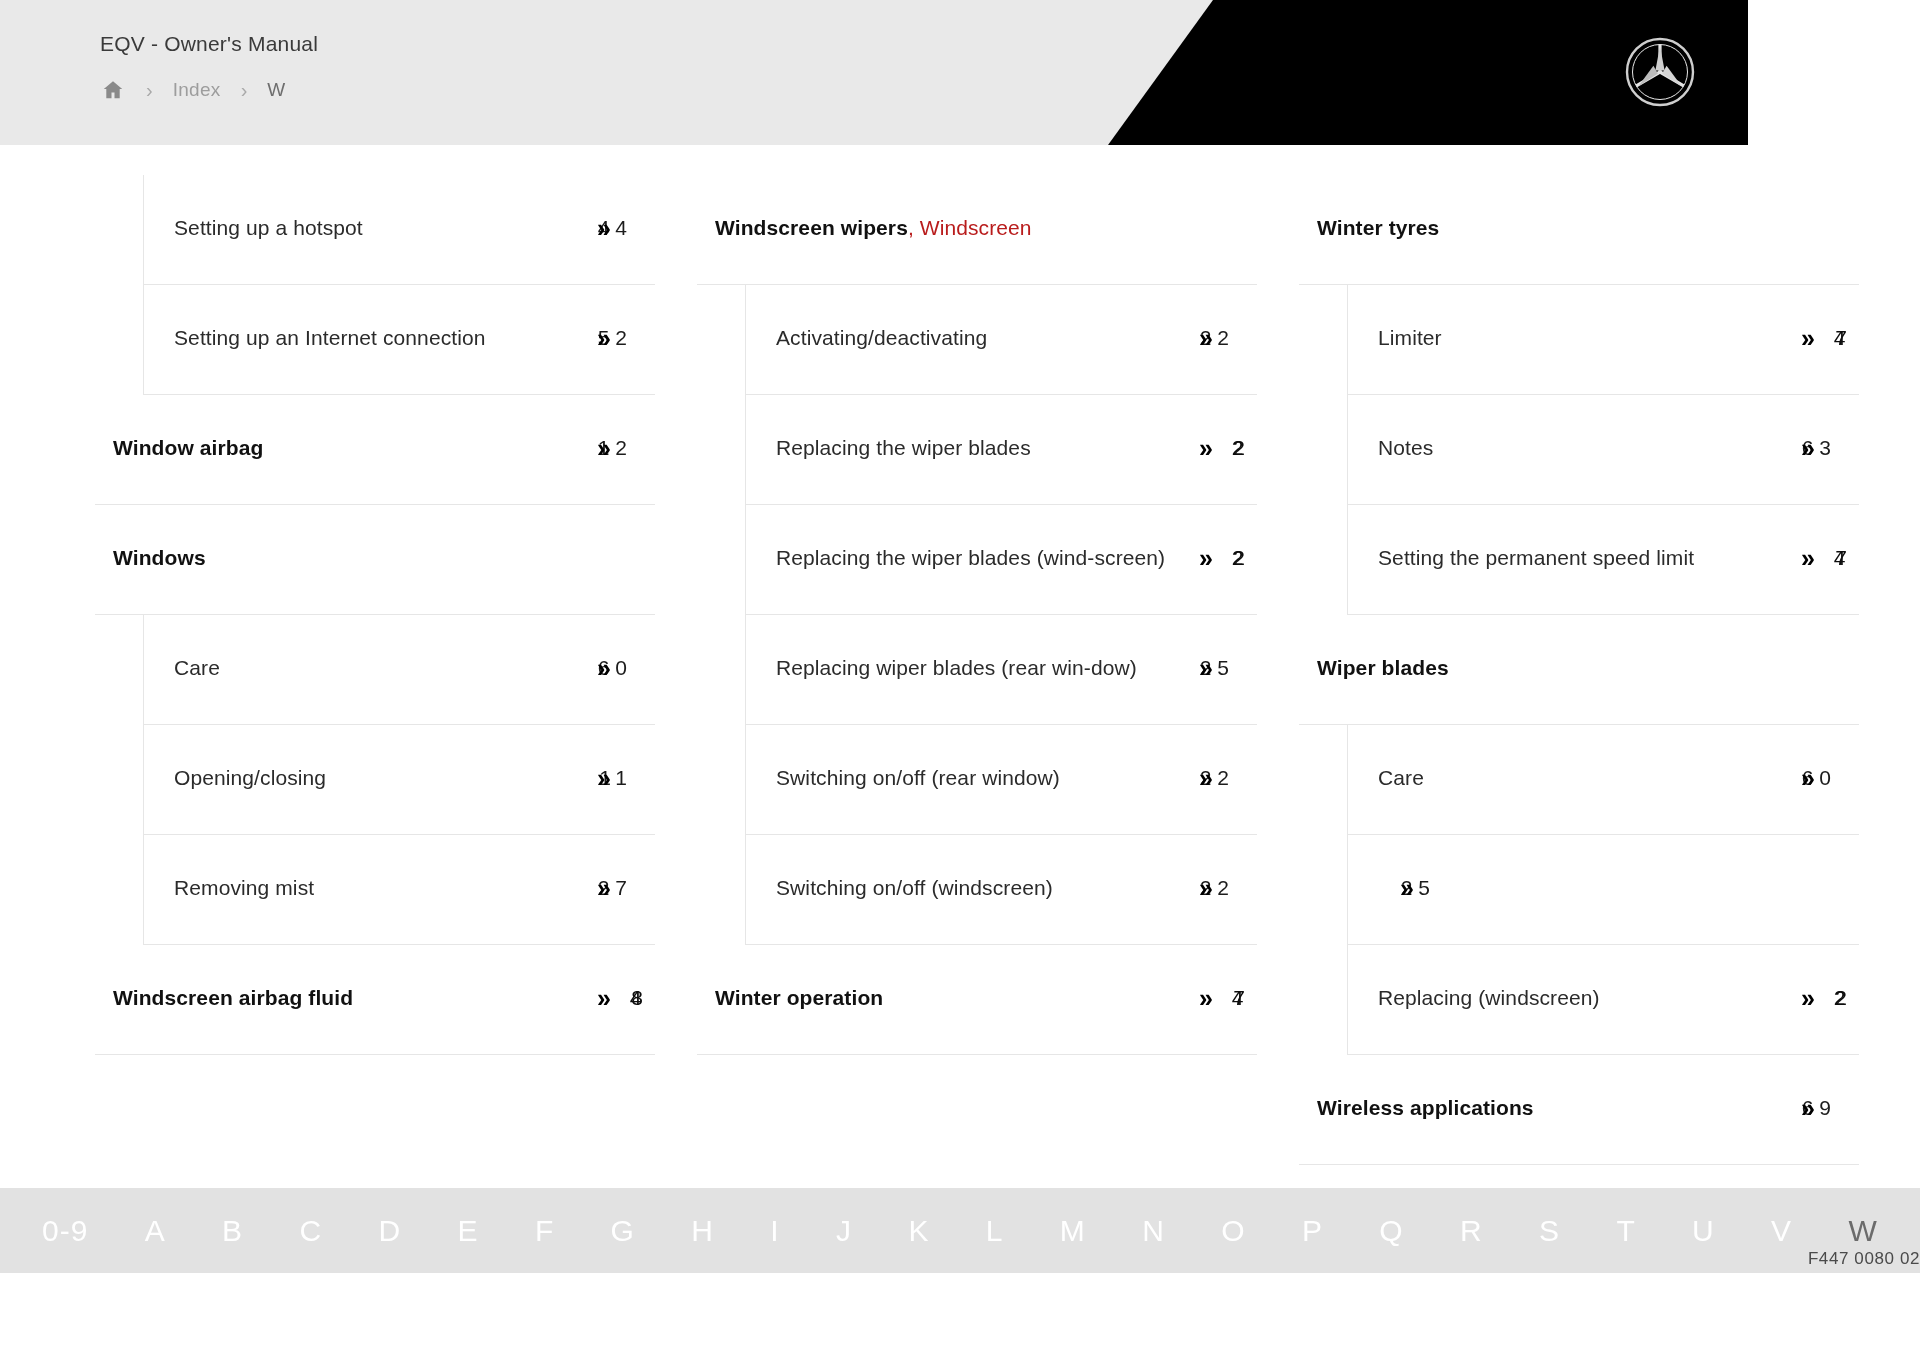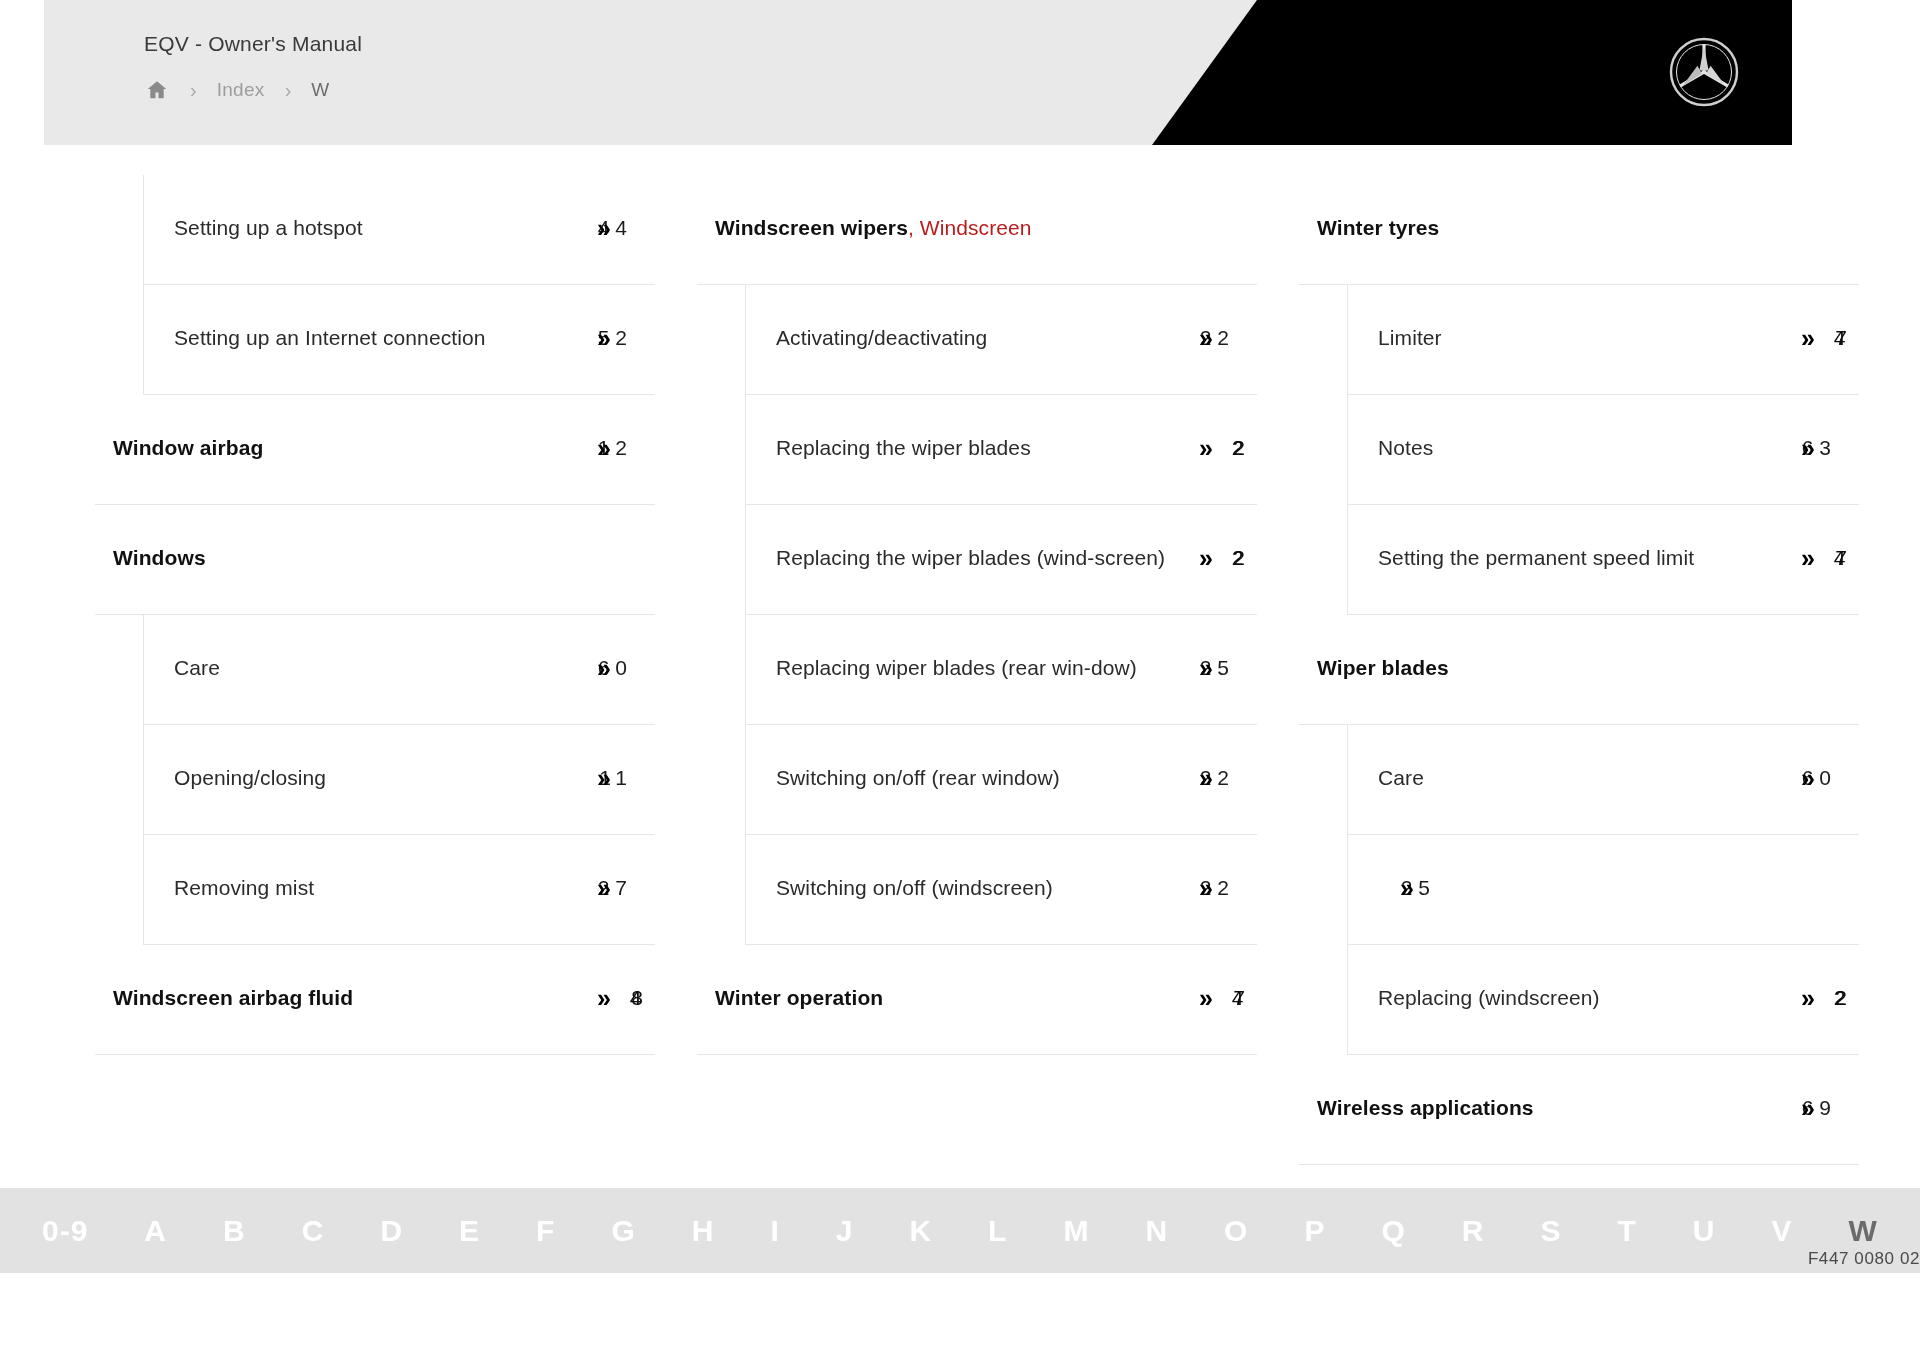--- a/index.html
+++ b/index.html
@@ -12,21 +12,20 @@
     overflow: hidden;
   }
 
   
   .header {
     position: relative;
     width: 1748px;
     height: 145px;
     background: #e9e9e9;
     overflow: hidden;
-    margin-left: 44px;
   }
   .header-black {
     position: absolute;
     top: 0;
     right: 0;
     width: 640px;
     height: 145px;
     background: #000000;
     clip-path: polygon(105px 0, 640px 0, 640px 145px, 0 145px);
   }
@@ -186,21 +185,21 @@
     background: #e2e2e2;
     display: flex;
     align-items: center;
     justify-content: space-between;
     padding: 0 42px;
   }
   .alpha {
     font-size: 30px;
     color: #ffffff;
     letter-spacing: 1px;
-    font-weight: 700;
+    font-weight: 400;
     cursor: pointer;
   }
   .alpha.active { color: #6b6b6b; }
   .doc-code {
     position: absolute;
     left: 0;
     right: 0;
     bottom: 4px;
     text-align: right;
     font-size: 17px;

